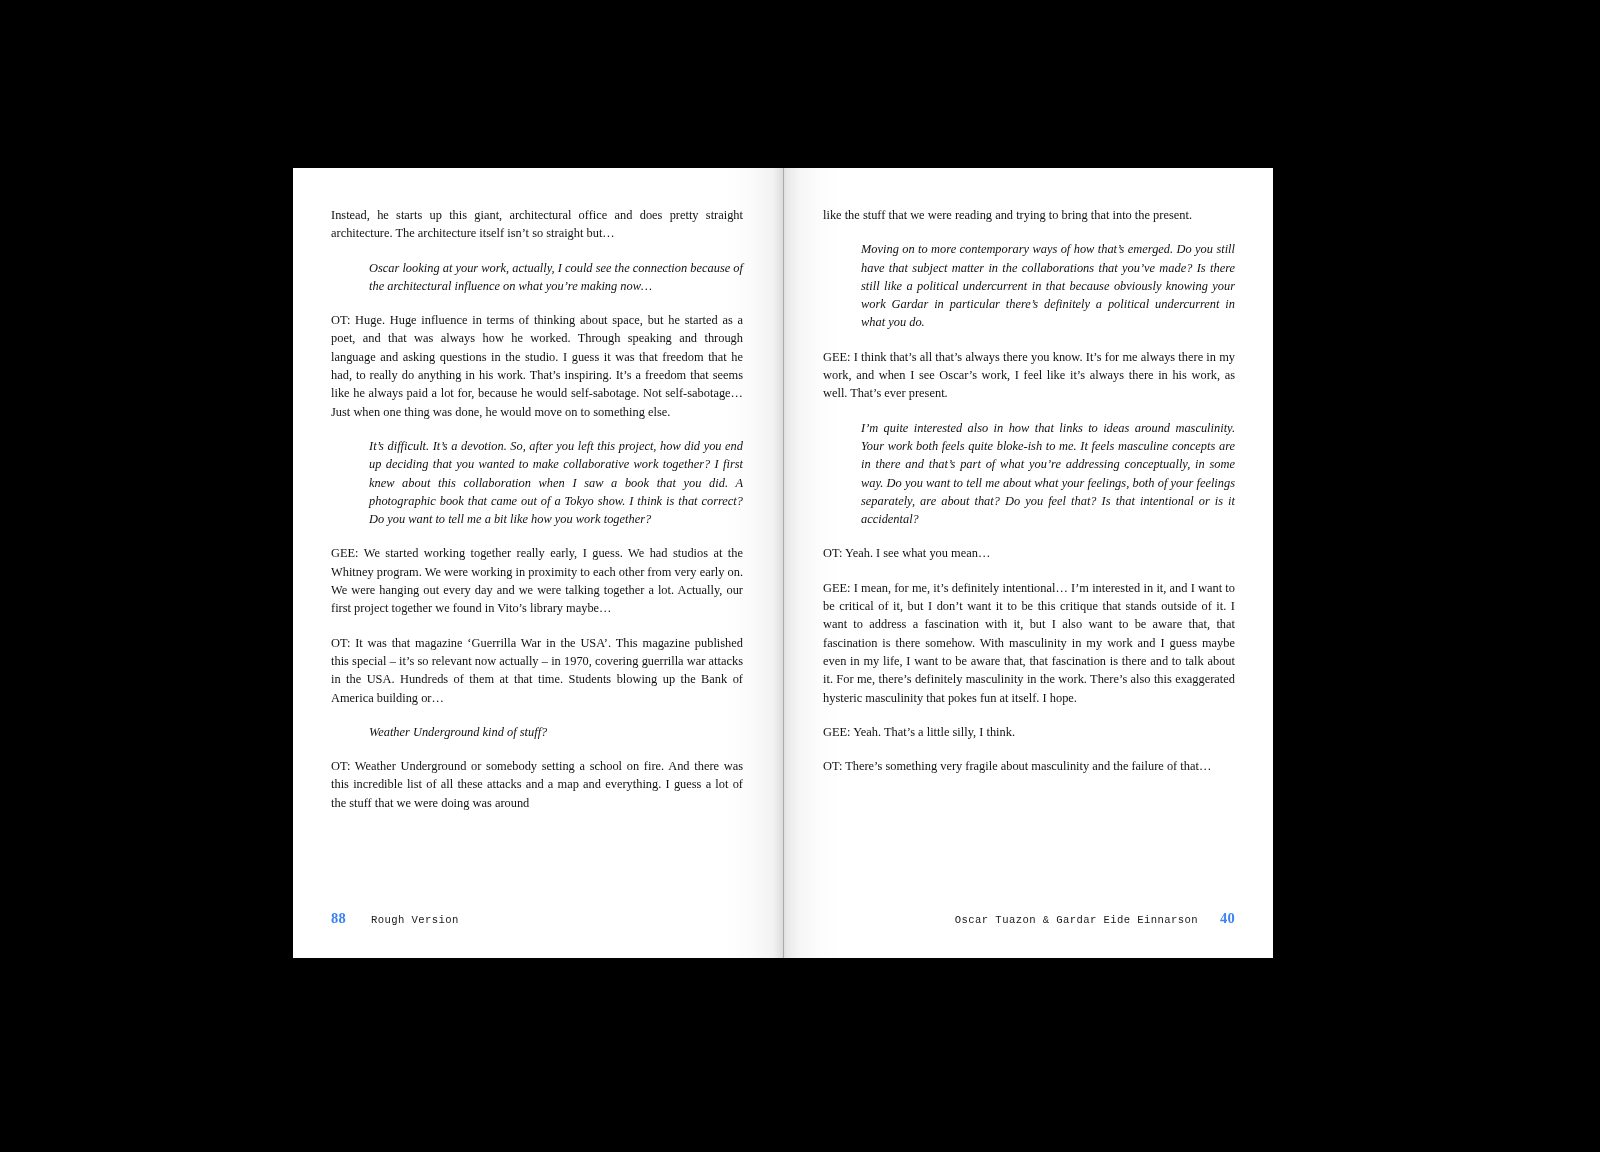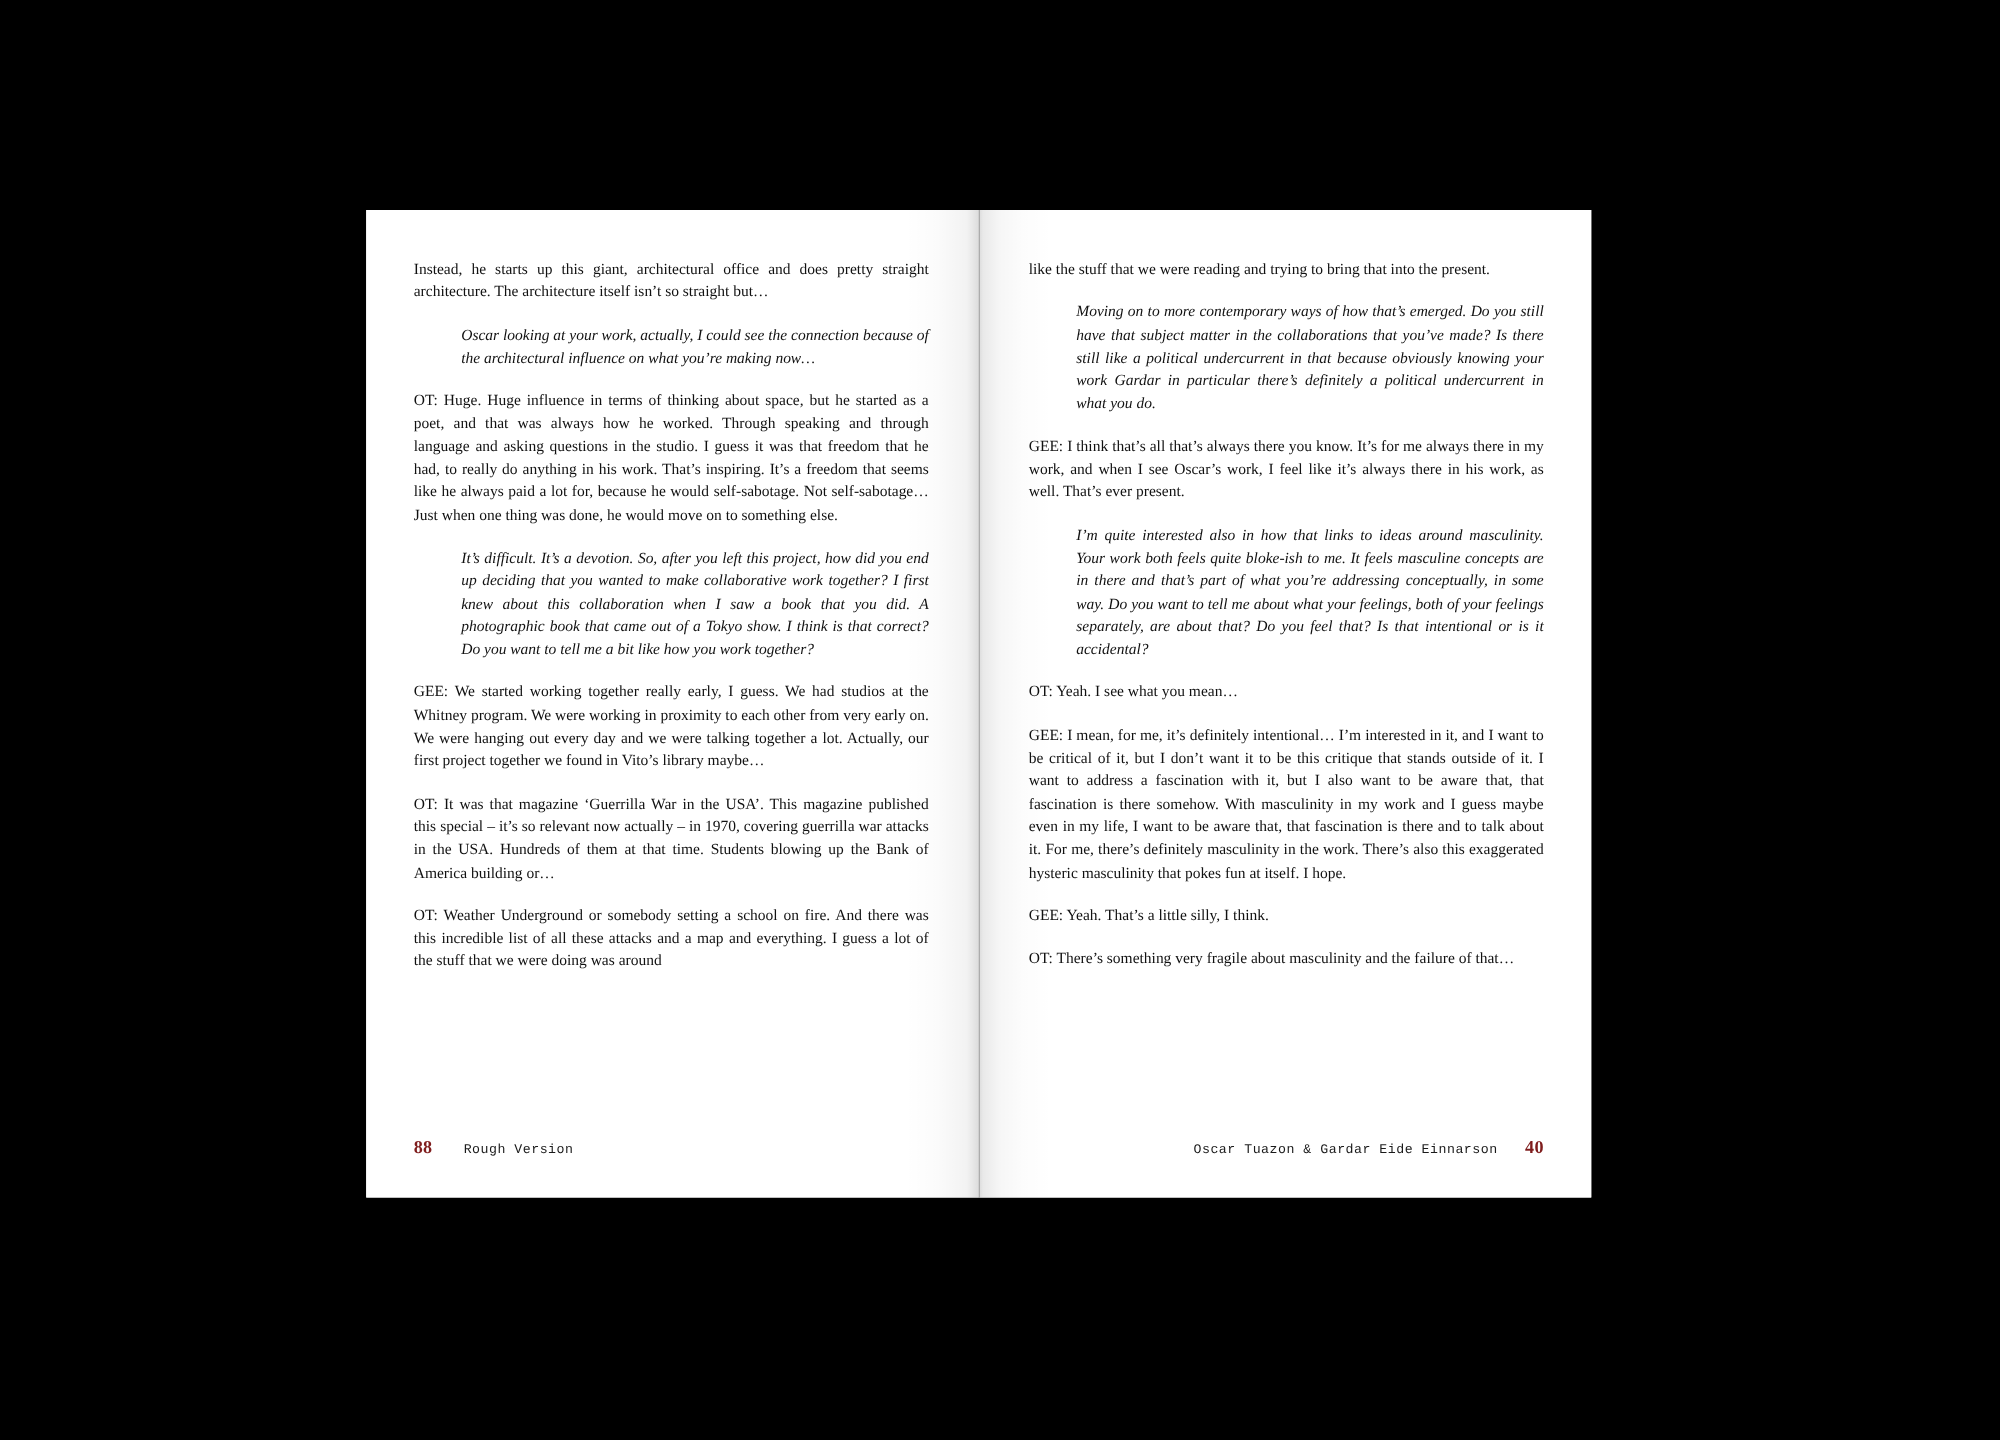--- a/index.html
+++ b/index.html
@@ -102,21 +102,21 @@
     align-items: baseline;
     box-sizing: border-box;
   }
   .footer-left  { padding-left: 38px;  justify-content: flex-start; }
   .footer-right { padding-right: 38px; justify-content: flex-end; margin-left: 16px; }
 
   .folio {
     font-family: "Liberation Serif", "DejaVu Serif", serif;
     font-weight: bold;
     font-size: 14.5px;
-    color: #7f1d1d;
+    color: #3b82f6;
     letter-spacing: 0.2px;
   }
   .runhead {
     font-family: "Liberation Mono", "DejaVu Sans Mono", monospace;
     font-size: 10.6px;
     color: #1a1a1a;
     letter-spacing: 0.4px;
     white-space: pre;
   }
   .footer-left  .runhead { margin-left: 25px; }
@@ -129,20 +129,21 @@
 
   <div class="page page-left">
     <div class="body-col">
 
       <p class="para">Instead, he starts up this giant, architectural office and does pretty straight architecture. The architecture itself isn’t so straight but…</p>
       <p class="quote">Oscar looking at your work, actually, I could see the connection because of the architectural influence on what you’re making now…</p>
       <p class="para">OT: Huge. Huge influence in terms of thinking about space, but he started as a poet, and that was always how he worked. Through speaking and through language and asking questions in the studio. I guess it was that freedom that he had, to really do anything in his work. That’s inspiring. It’s a freedom that seems like he always paid a lot for, because he would self-sabotage. Not self-sabotage… Just when one thing was done, he would move on to something else.</p>
       <p class="quote">It’s difficult. It’s a devotion. So, after you left this project, how did you end up deciding that you wanted to make collaborative work together? I first knew about this collaboration when I saw a book that you did. A photographic book that came out of a Tokyo show. I think is that correct? Do you want to tell me a bit like how you work together?</p>
       <p class="para">GEE: We started working together really early, I guess. We had studios at the Whitney program. We were working in proximity to each other from very early on. We were hanging out every day and we were talking together a lot. Actually, our first project together we found in Vito’s library maybe…</p>
       <p class="para">OT: It was that magazine ‘Guerrilla War in the USA’. This magazine published this special – it’s so relevant now actually – in 1970, covering guerrilla war attacks in the USA. Hundreds of them at that time. Students blowing up the Bank of America building or…</p>
+      <p class="quote">Weather Underground kind of stuff?</p>
       <p class="para last">OT: Weather Underground or somebody setting a school on fire. And there was this incredible list of all these attacks and a map and everything. I guess a lot of the stuff that we were doing was around</p>
 
     </div>
 
     <div class="footer footer-left">
       <span class="folio">88</span>
       <span class="runhead">Rough Version</span>
     </div>
   </div>
 

